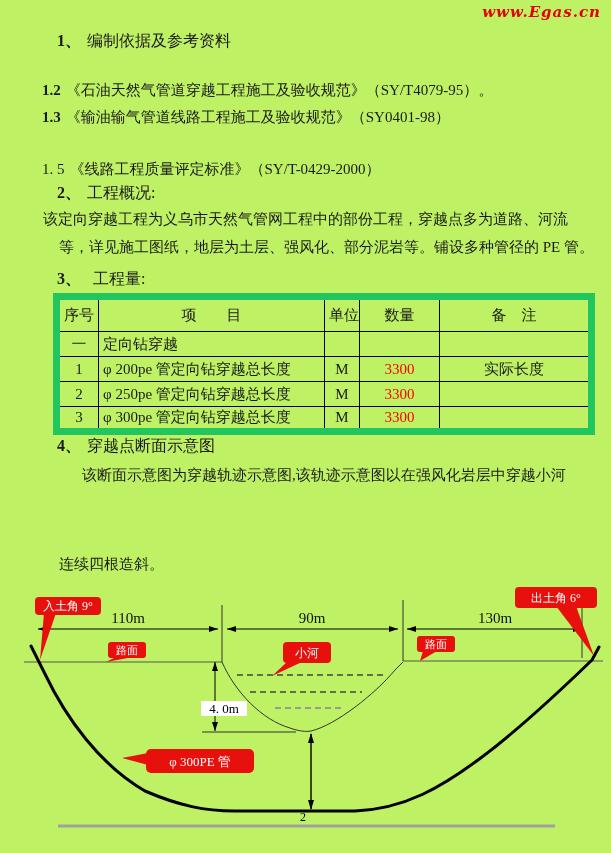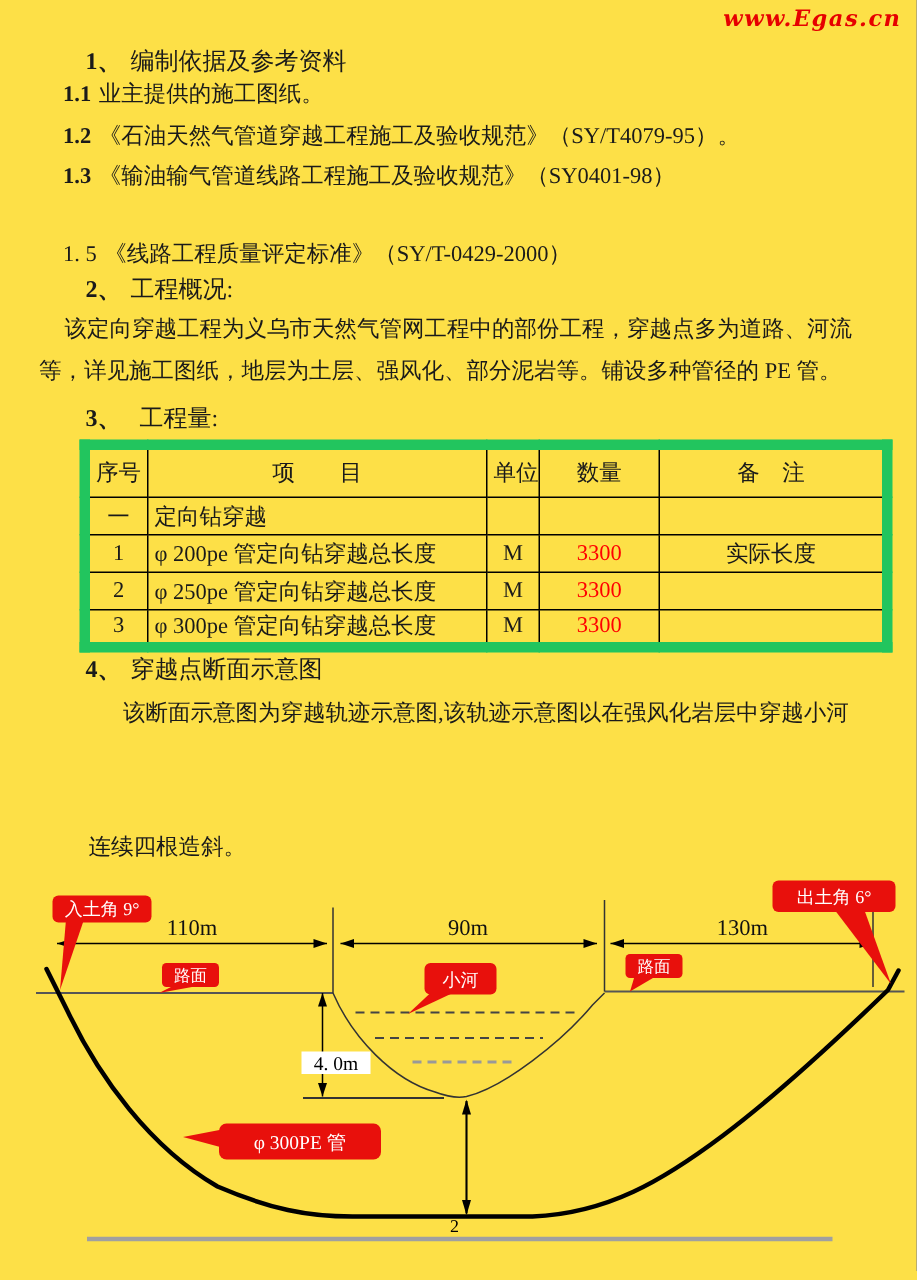--- a/index.html
+++ b/index.html
@@ -1,17 +1,17 @@
 <!DOCTYPE html>
 <html><head>
 <meta charset="utf-8">
 <style>
   html,body{margin:0;padding:0;background:#888;}
   .page{
-    position:relative;width:611px;height:853px;background:#fde047;
+    position:relative;width:611px;height:853px;background:#bef264;
     margin:0 auto;overflow:hidden;
     font-family:"Liberation Serif","DejaVu Serif",serif;color:#1a1a1a;
   }
   .abs{position:absolute;white-space:nowrap;}
   .logo{
     top:3px;right:10px;color:#e60000;font-weight:bold;font-style:italic;
     font-size:15px;letter-spacing:1px;font-family:"DejaVu Serif",serif;
   }
   .h{font-size:16px;}
   .h .hn{font-weight:bold;margin-right:6px;}
@@ -40,38 +40,35 @@
 </head>
 <body>
 
 <div class="page">
 
   <div class="abs logo">www.Egas.cn</div>
 
   <div class="abs h" style="left:57px;top:31px">
     <span class="hn">1、</span><span>编制依据及参考资料</span>
   </div>
-  <div class="abs body-line ref" style="left:42px;top:53px">
-    <span class="rn bold">1.1</span><span>业主提供的施工图纸。</span>
-  </div>
   <div class="abs body-line ref" style="left:42px;top:81px">
     <span class="rn bold">1.2</span><span>《石油天然气管道穿越工程施工及验收规范》（SY/T4079-95）。</span>
   </div>
   <div class="abs body-line ref" style="left:42px;top:108px">
     <span class="rn bold">1.3</span><span>《输油输气管道线路工程施工及验收规范》（SY0401-98）</span>
   </div>
   <div class="abs body-line ref" style="left:42px;top:160px">
     <span class="rn">1. 5</span><span>《线路工程质量评定标准》（SY/T-0429-2000）</span>
   </div>
 
   <div class="abs h" style="left:57px;top:183px">
     <span class="hn">2、</span><span>工程概况:</span>
   </div>
   <div class="abs body-line" style="left:43px;top:210px">该定向穿越工程为义乌市天然气管网工程中的部份工程，穿越点多为道路、河流</div>
-  <div class="abs body-line" style="left:26px;top:238px">等，详见施工图纸，地层为土层、强风化、部分泥岩等。铺设多种管径的 PE 管。</div>
+  <div class="abs body-line" style="left:59px;top:238px">等，详见施工图纸，地层为土层、强风化、部分泥岩等。铺设多种管径的 PE 管。</div>
 
   <div class="abs h" style="left:57px;top:269px">
     <span class="hn" style="margin-right:12px">3、</span><span>工程量:</span>
   </div>
 
   <div class="abs" style="left:53px;top:293px">
     <table class="qty">
       <colgroup>
         <col style="width:42px">
           <col style="width:226px">

